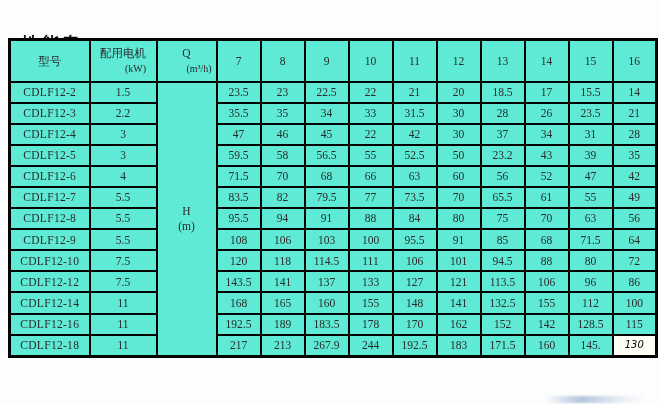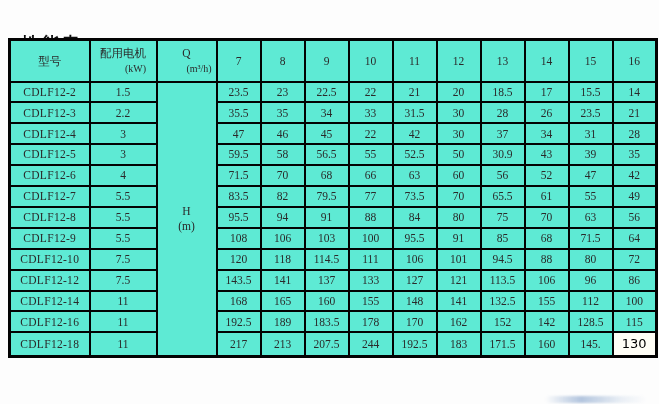--- a/index.html
+++ b/index.html
@@ -50,23 +50,24 @@
   td.model-cell{
     font-size:11px;
     letter-spacing:0.3px;
   }
   td.h-cell{
     font-size:12.5px;
     line-height:1.4;
   }
   tbody tr:last-child td:last-child{
     font-family:"DejaVu Sans", "Liberation Sans", sans-serif;
-    font-size:13px;
+    font-size:10px;
     color:#000;
     background:#fffef6;
+    font-style:italic;
   }
   .smudge{
     position:absolute;
     left:545px;top:396px;
     width:102px;height:7px;
     background:linear-gradient(90deg, rgba(130,165,205,0) 0%, rgba(90,130,185,0.45) 35%, rgba(130,165,205,0.15) 75%, rgba(130,165,205,0) 100%);
     border-radius:3px;
     filter:blur(1px);
     pointer-events:none;
   }
@@ -155,21 +156,21 @@
       </tr>
       <tr>
         <td class="model-cell"><span>CDLF12-5</span></td>
         <td><span>3</span></td>
         <td><span>59.5</span></td>
         <td><span>58</span></td>
         <td><span>56.5</span></td>
         <td><span>55</span></td>
         <td><span>52.5</span></td>
         <td><span>50</span></td>
-        <td><span>30.9</span></td>
+        <td><span>23.2</span></td>
         <td><span>43</span></td>
         <td><span>39</span></td>
         <td><span>35</span></td>
       </tr>
       <tr>
         <td class="model-cell"><span>CDLF12-6</span></td>
         <td><span>4</span></td>
         <td><span>71.5</span></td>
         <td><span>70</span></td>
         <td><span>68</span></td>
@@ -277,21 +278,21 @@
         <td><span>152</span></td>
         <td><span>142</span></td>
         <td><span>128.5</span></td>
         <td><span>115</span></td>
       </tr>
       <tr>
         <td class="model-cell"><span>CDLF12-18</span></td>
         <td><span>11</span></td>
         <td><span>217</span></td>
         <td><span>213</span></td>
-        <td><span>207.5</span></td>
+        <td><span>267.9</span></td>
         <td><span>244</span></td>
         <td><span>192.5</span></td>
         <td><span>183</span></td>
         <td><span>171.5</span></td>
         <td><span>160</span></td>
         <td><span>145.</span></td>
         <td><span>130</span></td>
       </tr>
     </tbody>
 </table>

